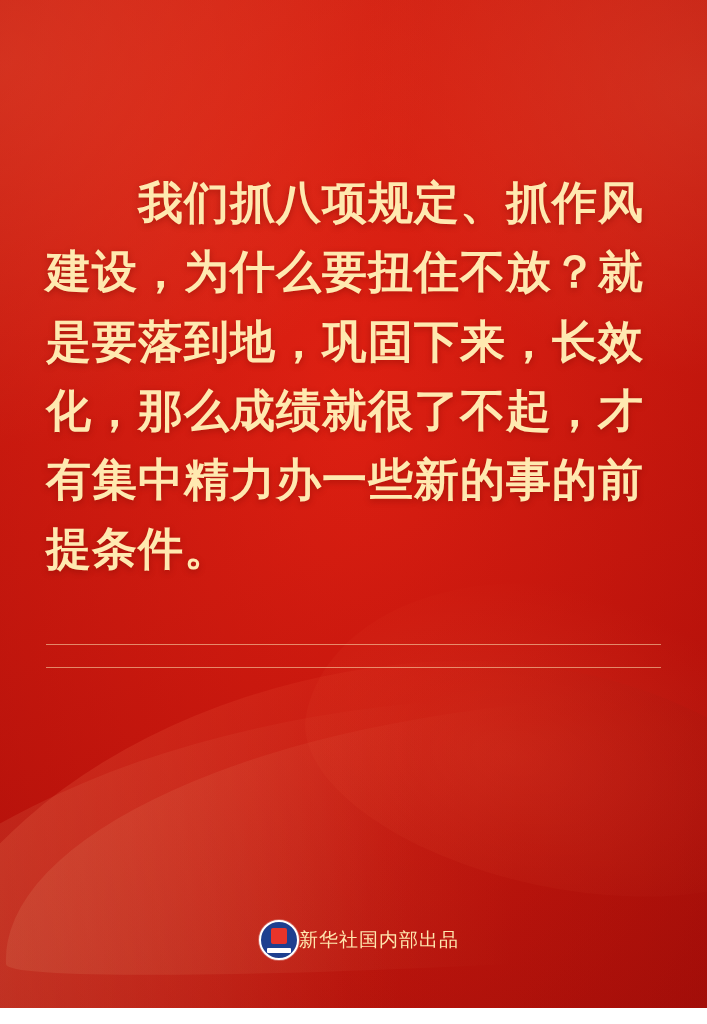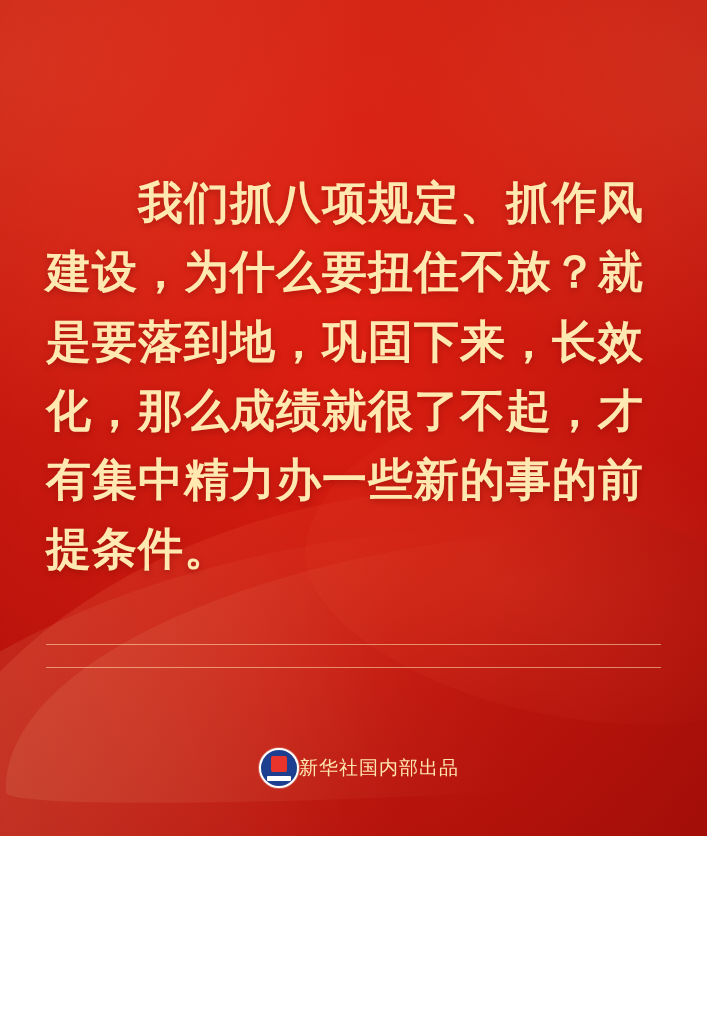--- a/index.html
+++ b/index.html
@@ -6,21 +6,21 @@
     margin: 0;
     padding: 0;
     background: #ffffff;
   }
   body {
     font-family: "Liberation Sans", sans-serif;
   }
   .poster {
     position: relative;
     width: 707px;
-    height: 836px;
+    height: 1008px;
     overflow: hidden;
     background: #d81f15;
     background: linear-gradient(160deg, #e42a18 0%, #d91b10 35%, #c8130c 70%, #b80f0a 100%);
   }
 
   
   .swoosh {
     position: absolute;
     pointer-events: none;
   }

